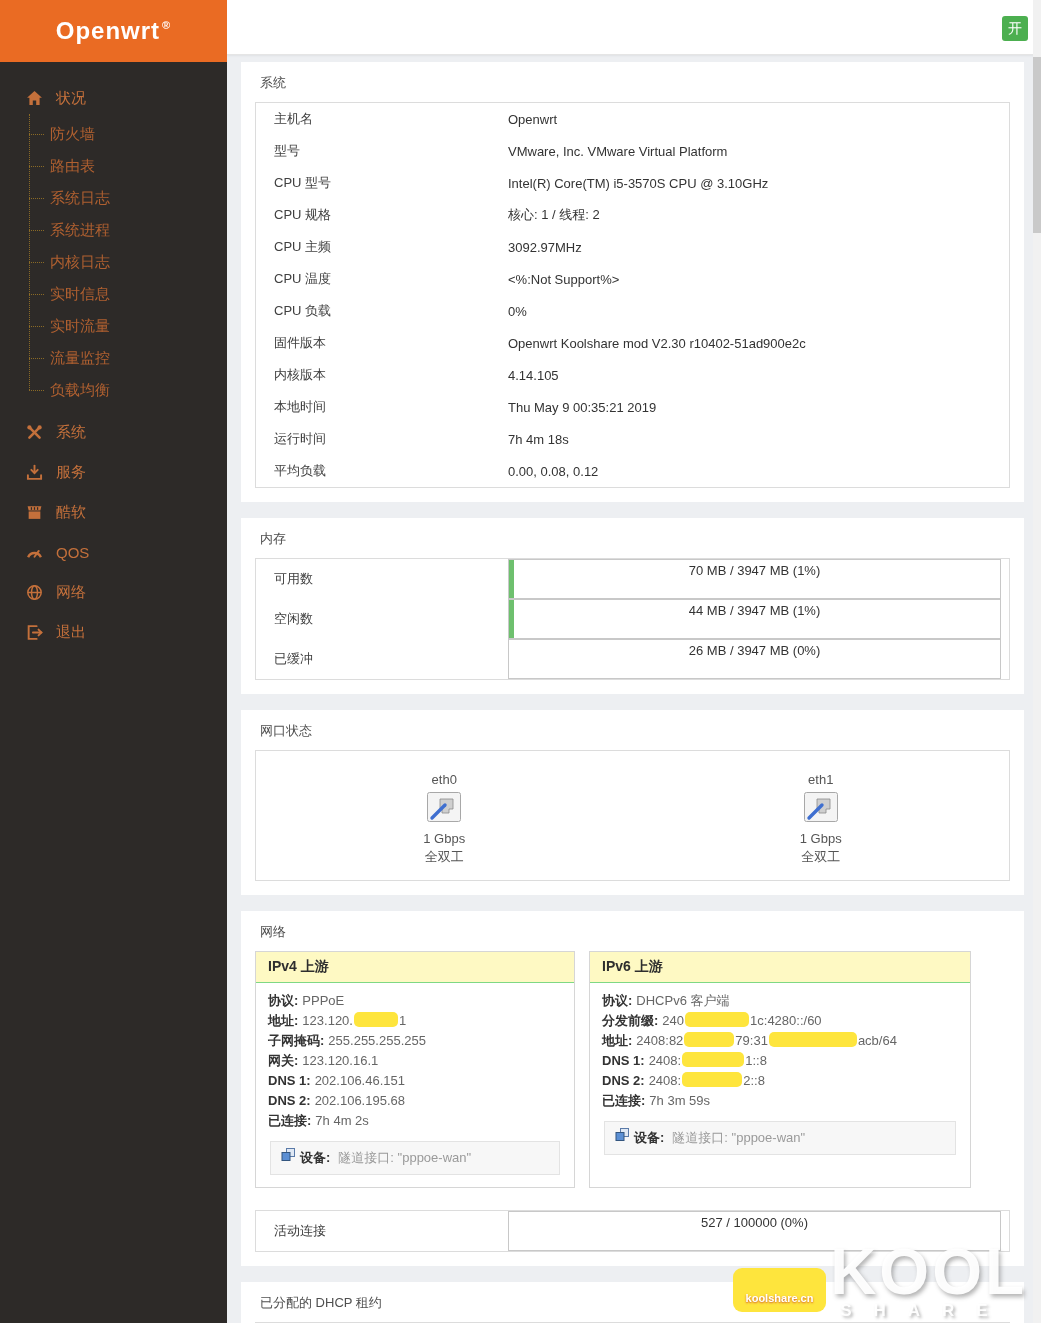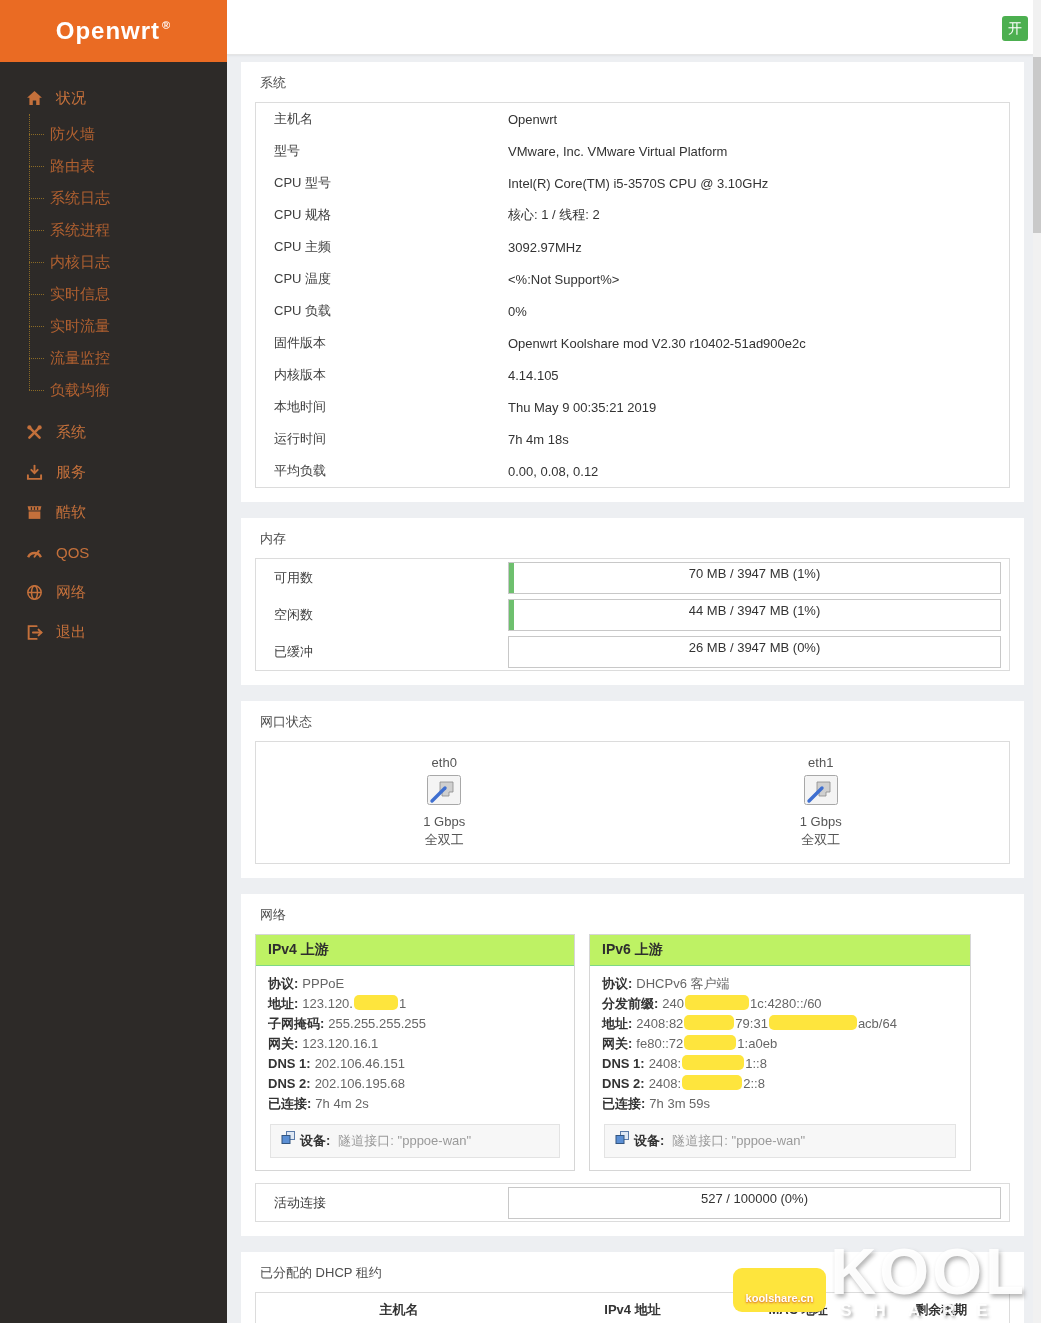--- a/index.html
+++ b/index.html
@@ -33,41 +33,41 @@
                 font-family:inherit; }
   .content { padding:7px 17px 0 14px; }
   .card { background:#fff; padding:10px 14px 14px 14px; margin-bottom:16px; }
   .section-title { font-size:13px; color:#4f4f4f; margin:2px 0 10px 5px; }
   .tbox { border:1px solid #dcdcdc; background:#fff; }
   .trow { display:flex; align-items:center; min-height:32px; padding-left:18px; font-size:13px; }
   .trow .lbl { width:234px; color:#404040; flex-shrink:0; }
   .trow .val { color:#333; }
   
   .bar-row { min-height:37px; }
-  .bar { position:relative; width:493px; height:32px; border:1px solid #c8c8c8; background:#fff; }
+  .bar { position:relative; width:493px; height:40px; border:1px solid #c8c8c8; background:#fff; }
   .bar .fill { position:absolute; left:0; top:0; bottom:0; background:#6ec06e; }
   .bar .btxt { position:absolute; inset:0; text-align:center; line-height:22px; font-size:13px; color:#333; z-index:1; }
   
-  .ports-box { display:flex; padding:12px 0 14px 0; }
+  .ports-box { display:flex; padding:20px 0 14px 0; }
   .port { width:50%; text-align:center; font-size:13px; color:#555; line-height:18px; }
   .port .picon { display:inline-block; margin:3px 0; }
   
   .net-wrap { display:flex; gap:14px; }
   .upbox { border:1px solid #d6d6d6; }
   .upbox.v4 { width:320px; }
   .upbox.v6 { width:382px; }
-  .upbox-head { background:#bef264; border-bottom:1px solid #7ed884; padding:6px 12px; font-size:14px; font-weight:bold; color:#2e2e2e; }
+  .upbox-head { background:#fef9c3; border-bottom:1px solid #7ed884; padding:6px 12px; font-size:14px; font-weight:bold; color:#2e2e2e; }
   .upbox-body { padding:8px 12px 10px 12px; font-size:13px; line-height:20px; color:#666; }
   .upbox-body b { color:#333; margin-right:4px; }
   .devrow { margin:10px 2px 2px 2px; background:#f7f7f7; border:1px solid #e3e3e3; padding:6px 10px; color:#9a9a9a; font-size:13px; display:flex; align-items:center; gap:4px; }
   .devrow b { color:#333; }
   .censor { display:inline-block; background:#fee53d; border-radius:5px; height:15px; vertical-align:-2px; margin:0 1px; }
   .cw44{width:44px;} .cw64{width:64px;} .cw50{width:50px;} .cw88{width:88px;}
   .cw52{width:52px;} .cw62{width:62px;} .cw60{width:60px;}
-  .mt12 { margin-top:12px; }
+  .mt12 { margin-top:22px; }
   
   .dtable { border:1px solid #dcdcdc; font-size:13px; }
   .drow { display:flex; align-items:center; min-height:32px; text-align:center; }
   .drow.head { font-weight:bold; min-height:34px; color:#333; }
   .dc1{width:38%;} .dc2{width:24%;} .dc3{width:20%;} .dc4{width:18%;}
   
   .scrollbar { position:absolute; right:0; top:0; width:8px; height:100%; background:#f1f1f1; z-index:6; }
   .scroll-thumb { position:absolute; top:57px; left:0; width:8px; height:176px; background:#c9c9c9; cursor:pointer; }
   
   .watermark { position:absolute; right:14px; bottom:2px; z-index:5; text-align:left; pointer-events:none;
@@ -320,21 +320,20 @@
                 <span>隧道接口: "pppoe-wan"</span>
             </div>
           </div>
         </div>
         <div class="upbox v6">
           <div class="upbox-head">IPv6 上游</div>
           <div class="upbox-body">
             <div><b>协议:</b><span>DHCPv6 客户端</span></div>
             <div><b>分发前缀:</b><span>240</span><span class="censor cw64"></span><span>1c:4280::/60</span></div>
             <div><b>地址:</b><span>2408:82</span><span class="censor cw50"></span><span>79:31</span><span class="censor cw88"></span><span>acb/64</span></div>
-            <div><b>网关:</b><span>fe80::72</span><span class="censor cw52"></span><span>1:a0eb</span></div>
             <div><b>DNS 1:</b><span>2408:</span><span class="censor cw62"></span><span>1::8</span></div>
             <div><b>DNS 2:</b><span>2408:</span><span class="censor cw60"></span><span>2::8</span></div>
             <div><b>已连接:</b><span>7h 3m 59s</span></div>
             <div class="devrow">
               <span><svg width="15" height="14" viewBox="0 0 15 14">
                     <rect x="5.5" y="0.5" width="8" height="8" fill="#dfe8f4" stroke="#5a7aa8"></rect>
                     <rect x="1" y="4.5" width="8" height="8" fill="#5b8fd4" stroke="#33557f"></rect>
                   </svg></span>
               <b>设备:</b>
                 <span>隧道接口: "pppoe-wan"</span>

